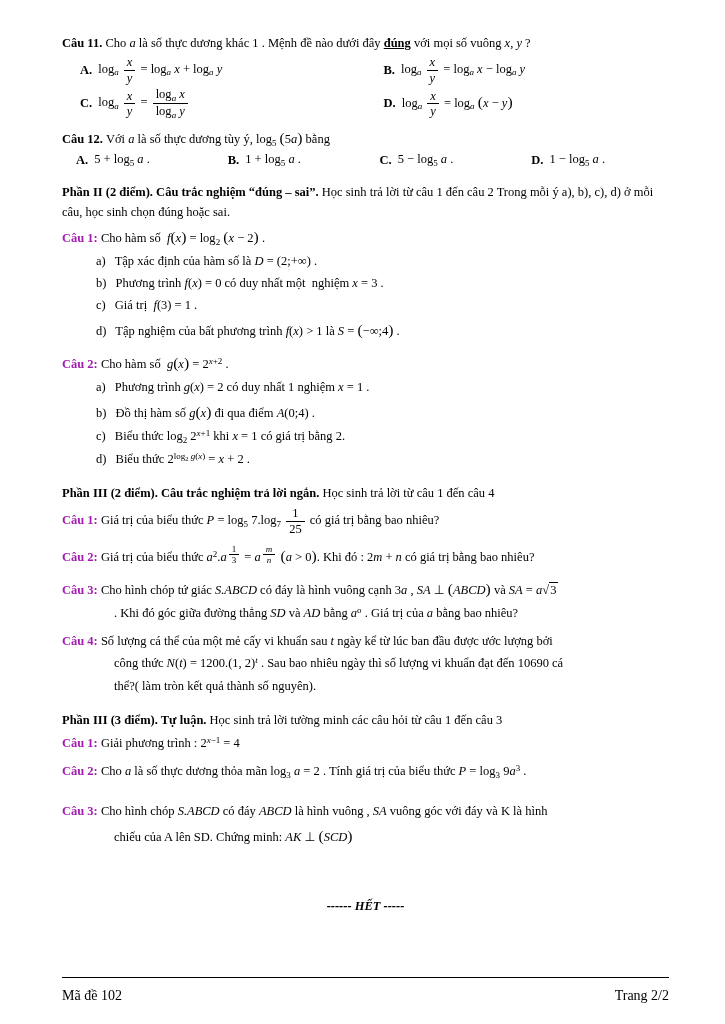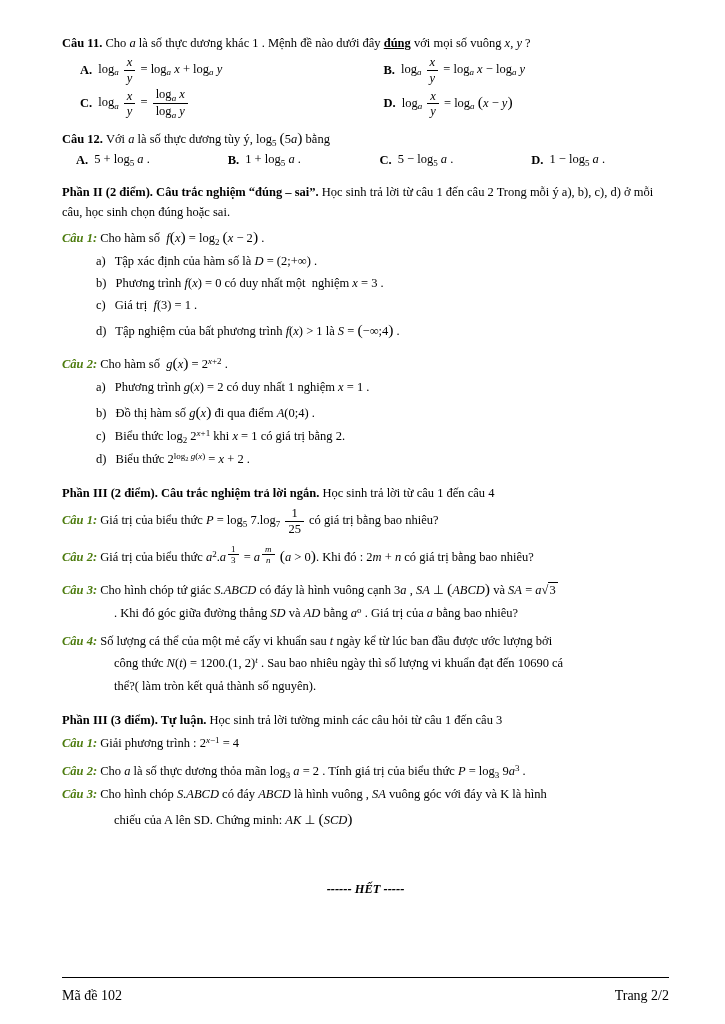--- a/index.html
+++ b/index.html
@@ -61,23 +61,22 @@
     margin: 3px 0 3px 34px;
     line-height: 1.5;
   }
   .sub-lbl { margin-right: 6px; }
   .sec-head {
     margin-top: 14px;
     margin-bottom: 3px;
     line-height: 1.6;
   }
   .cau-blue {
-    color: #4d7c0f;
+    color: #a21caf;
     font-weight: bold;
-    font-style: italic;
   }
   .hang2 {
     padding-left: 52px;
   }
   .center {
     text-align: center;
   }
   .hr-bottom {
     position: absolute;
     left: 62px;
@@ -269,21 +268,21 @@
   <div class="line">
     <span class="cau-blue">Câu 1:</span>
     <span>Giải phương trình : 2<span class="sup"><span class="mi">x</span>−1</span> = 4</span>
   </div>
 
   <div class="line" style="margin-top:8px;">
     <span class="cau-blue">Câu 2:</span>
     <span>Cho </span><span class="mi">a</span><span> là số thực dương thỏa mãn </span><span class="nowrap">log<span class="subn">3</span>&nbsp;<span class="mi">a</span> = 2</span><span> . Tính giá trị của biểu thức </span><span class="nowrap"><span class="mi">P</span> = log<span class="subn">3</span> 9<span class="mi">a</span><span class="sup">3</span> .</span>
   </div>
 
-  <div class="line" style="margin-top:3px;">
+  <div class="line" style="margin-top:20px;">
     <span class="cau-blue">Câu 3:</span>
     <span>Cho hình chóp </span><span class="mi nowrap">S.ABCD</span><span> có đáy </span><span class="mi nowrap">ABCD</span><span> là hình vuông , </span><span class="mi nowrap">SA</span><span> vuông góc với đáy và K là hình</span>
   </div>
   <div class="line hang2">
     <span>chiếu của A lên SD. Chứng minh: </span><span class="nowrap"><span class="mi">AK</span> ⊥ <span class="big">(</span><span class="mi">SCD</span><span class="big">)</span></span>
   </div>
 
   <div class="line center" style="margin-top:48px;">
     <span class="bold ital">------ HẾT -----</span>
   </div>

